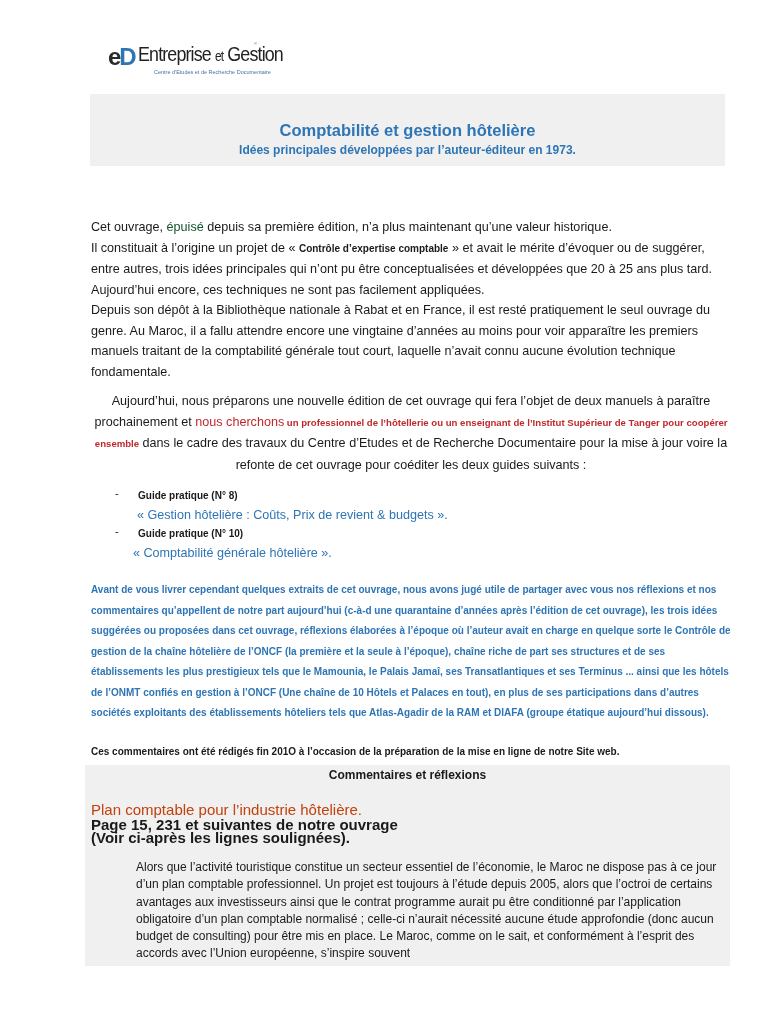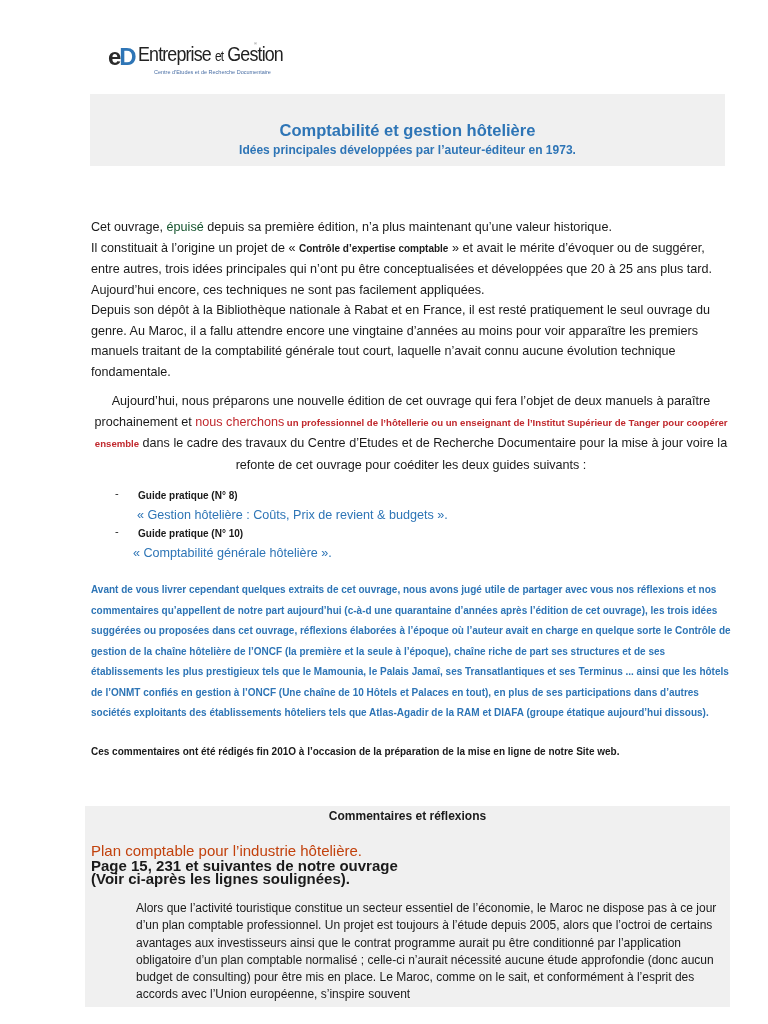--- a/index.html
+++ b/index.html
@@ -40,21 +40,21 @@
     .guide-item { position: relative; }
     .guide-dash { position: absolute; left: 0; top: 0; font-size: 11px; }
     .guide-label { margin-left: 23px; font-size: 10px; font-weight: bold; line-height: 18px; }
     .guide-title { margin-left: 22px; font-size: 12.6px; color: #2e75b6; line-height: 20px; }
     .guide-title.second { margin-left: 18px; }
 
     .blue-para { position: absolute; left: 91px; top: 580px; width: 645px; font-size: 10px; font-weight: bold; line-height: 20.5px; color: #2e75b6; }
     .note { position: absolute; left: 91px; top: 746px; width: 645px; font-size: 10px; font-weight: bold; color: #1a1a1a; }
 
     
-    .comment-box { position: absolute; left: 85px; top: 806px; width: 645px; height: 201px; background: #f0f0f0; }
+    .comment-box { position: absolute; left: 85px; top: 765px; width: 645px; height: 201px; background: #f0f0f0; }
     .comment-heading { position: absolute; left: 0; top: 3px; width: 100%; text-align: center; font-size: 12px; font-weight: bold; color: #1a1a1a; }
     .section-title { position: absolute; left: 6px; top: 36px; font-size: 15px; color: #c2410c; }
     .section-ref { position: absolute; left: 6px; top: 54px; font-size: 15px; font-weight: bold; line-height: 12.5px; color: #1a1a1a; }
     .comment-text { position: absolute; left: 51px; top: 94px; width: 590px; font-size: 12px; line-height: 17.3px; color: #1a1a1a; }
   </style>
 </head>
 <body>
 
 <div class="page">
 

